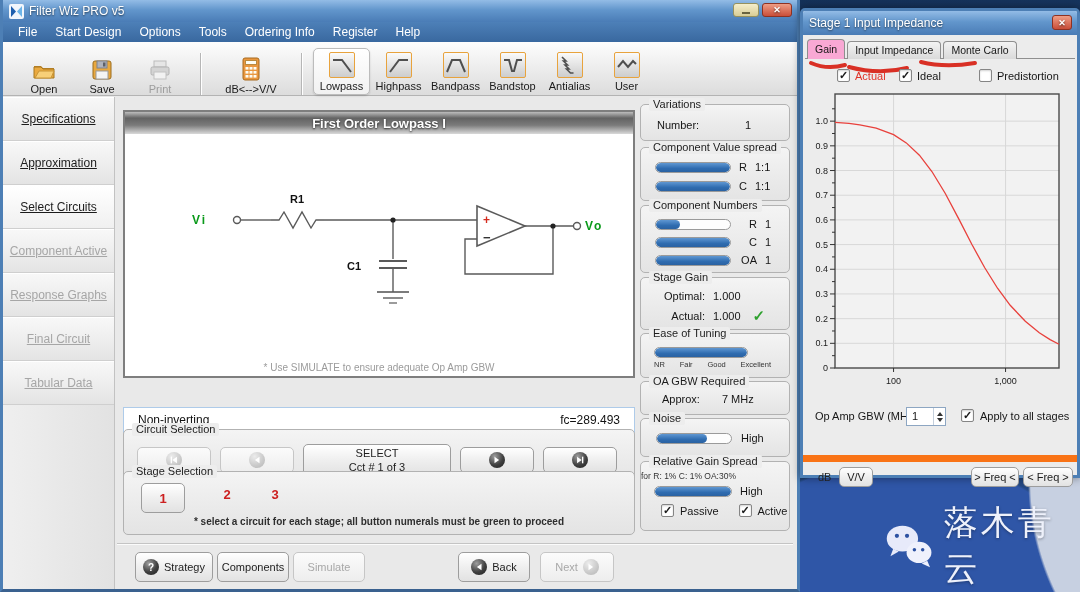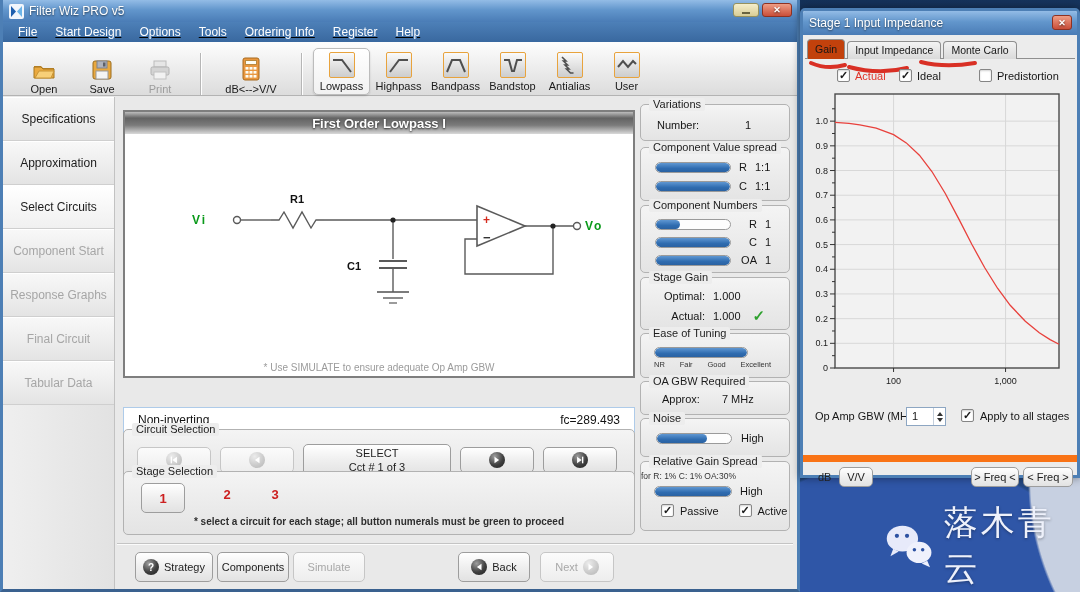--- a/index.html
+++ b/index.html
@@ -41,40 +41,40 @@
   .sphere { width:16px; height:16px; border-radius:50%;
     background:radial-gradient(circle at 35% 28%, #9e9e9e, #404040 55%, #1e1e1e);
     display:inline-flex; align-items:center; justify-content:center; color:#fff; font-weight:bold; font-size:10px; }
   .sphere.pale { background:radial-gradient(circle at 35% 28%, #ececec, #c9c9c9 60%, #b5b5b5); color:#f7f7f7; }
 
   
   #main-window { position:absolute; left:0; top:0; width:800px; height:592px; z-index:2;
     background:#e9e9e9; border-left:3px solid #4d7fb5; border-right:3px solid #4d7fb5; border-bottom:3px solid #3a618f; }
   #main-window .win-ctrls { position:absolute; right:5px; top:3px; display:flex; gap:3px; }
   .menubar { position:absolute; top:22px; left:0; right:0; height:20px;
-    background:linear-gradient(180deg,#4d80b8,#39689f); display:flex; align-items:center; padding-left:6px;text-decoration:underline; }
+    background:linear-gradient(180deg,#4d80b8,#39689f); display:flex; align-items:center; padding-left:6px; }
   .menu-item { color:#fff; font-size:12px; padding:0 9px; line-height:20px; }
   .toolbar { position:absolute; top:42px; left:0; right:0; height:54px;
     background:linear-gradient(180deg,#fdfdfd,#dcdcdc); border-bottom:1px solid #b3b3b3;
     display:flex; align-items:flex-end; padding-left:12px; }
   .tool { width:58px; text-align:center; font-size:11px; color:#1a1a1a; }
   .tool .ticon { height:28px; display:flex; align-items:flex-end; justify-content:center; margin-bottom:2px; }
   .tool.disabled { color:#9d9d9d; }
   .tsep { width:1px; height:42px; background:#b6b6b6; box-shadow:1px 0 0 #fff; margin:0 11px; }
   .fbtn { width:57px; text-align:center; font-size:11px; color:#1a1a1a; padding:3px 0 2px; border:1px solid transparent; }
   .fbtn.active { background:linear-gradient(#ffffff,#f1f1f1); border:1px solid #bcbcbc; border-radius:5px;
     box-shadow:0 1px 2px rgba(0,0,0,.15); }
   .fglyph { width:26px; height:26px; margin:0 auto 2px; border:1px solid #e8a33d; border-radius:2px;
     background:linear-gradient(180deg,#fafafa,#cdcdcd); display:flex; align-items:center; justify-content:center; }
   .fglyph svg { display:block; }
 
   .sidebar { position:absolute; left:0; top:97px; width:112px; bottom:0;
     background:linear-gradient(90deg,#efefef,#e2e2e2); border-right:1px solid #c2c2c2; }
   .sitem { height:44px; display:flex; align-items:center; justify-content:center; font-size:12px; color:#1c1c1c;
-    background:linear-gradient(180deg,#f8f8f8,#e4e4e4); border-bottom:1px solid #cfcfcf; border-top:1px solid #ffffff; }
+    background:linear-gradient(180deg,#f8f8f8,#e4e4e4); border-bottom:1px solid #cfcfcf; border-top:1px solid #ffffff;text-decoration:underline; }
   .sitem.active { background:linear-gradient(180deg,#ffffff,#f0f0f0); }
   .sitem.dis { color:#a6a6a6; }
 
   .circuit-panel { position:absolute; left:120px; top:110px; width:512px; height:268px;
     background:#fff; border:2px solid #7e7e7e; }
   .cp-header { height:22px; display:flex; align-items:center; justify-content:center;
     background:linear-gradient(180deg,#bdbdbd 0%,#636363 28%,#7b7b7b 60%,#d9d9d9 100%);
     color:#fff; font-weight:bold; font-size:13px; text-shadow:0 1px 2px rgba(0,0,0,.7); }
   .cp-note { position:absolute; bottom:3px; left:0; right:0; text-align:center; font-size:10px; color:#9b9b9b; }
   .info-bar { position:absolute; left:120px; top:381px; width:512px; height:26px; background:#fff;
@@ -107,21 +107,21 @@
     box-shadow:0 0 8px rgba(0,0,0,.45); }
   #imp-window .titlebar { height:24px; border-radius:2px 2px 0 0; }
   .imp-close { position:absolute; right:5px; top:4px; width:20px; height:15px;
     background:linear-gradient(#ef9e86,#c94e39); border:1px solid #8d3223; border-radius:3px;
     color:#fff; font-size:9px; font-weight:bold; text-align:center; line-height:14px; }
   .imp-body { position:absolute; top:24px; left:0; right:0; bottom:0; background:#ececec; }
   .tabs { position:absolute; top:4px; left:4px; display:flex; align-items:flex-end; }
   .tab { height:18px; padding:0 7px; margin-right:2px; font-size:10.5px; color:#161616;
     border:1px solid #8f8f8f; border-bottom:none; border-radius:4px 4px 0 0;
     background:linear-gradient(#f3f3f3,#dadada); line-height:17px; }
-  .tab.active { background:#c2410c; height:20px; line-height:19px; }
+  .tab.active { background:#f9a8d4; height:20px; line-height:19px; }
   .tabline { position:absolute; top:23px; left:2px; right:2px; border-top:1px solid #8f8f8f; }
   .cbrow { position:absolute; top:34px; left:0; right:0; height:20px; font-size:11px; color:#161616; }
   .cbrow .item { position:absolute; display:flex; align-items:center; gap:5px; }
   #red-marks { position:absolute; left:0; top:0; width:274px; height:60px; pointer-events:none; }
   #gain-chart { position:absolute; left:2px; top:52px; }
   .gbw-row { position:absolute; top:372px; left:0; right:0; height:24px; font-size:11px; color:#161616; }
   .spin-box { position:absolute; left:103px; top:0; width:40px; height:19px; background:#fff;
     border:1px solid #8da6c2; display:flex; }
   .spin-val { flex:1; font-size:11px; padding:2px 0 0 5px; }
   .spin-arrows { width:12px; border-left:1px solid #c4cfdc; display:flex; flex-direction:column;
@@ -279,21 +279,21 @@
           </svg>
       </div>
       <span>User</span>
     </div>
   </div>
 
   <div class="sidebar">
     <div class="sitem">Specifications</div>
     <div class="sitem">Approximation</div>
     <div class="sitem active">Select Circuits</div>
-    <div class="sitem dis">Component Start</div>
+    <div class="sitem dis">Component Active</div>
     <div class="sitem dis">Response Graphs</div>
     <div class="sitem dis">Final Circuit</div>
     <div class="sitem dis">Tabular Data</div>
   </div>
 
   <div class="circuit-panel">
     <div class="cp-header">First Order Lowpass I</div>
     <svg width="512" height="205" viewBox="0 0 512 205" style="position:absolute;top:30px;left:0">
       <g stroke="#5a5a5a" stroke-width="1.4" fill="none">
         <line x1="116" y1="78" x2="146" y2="78"></line>

